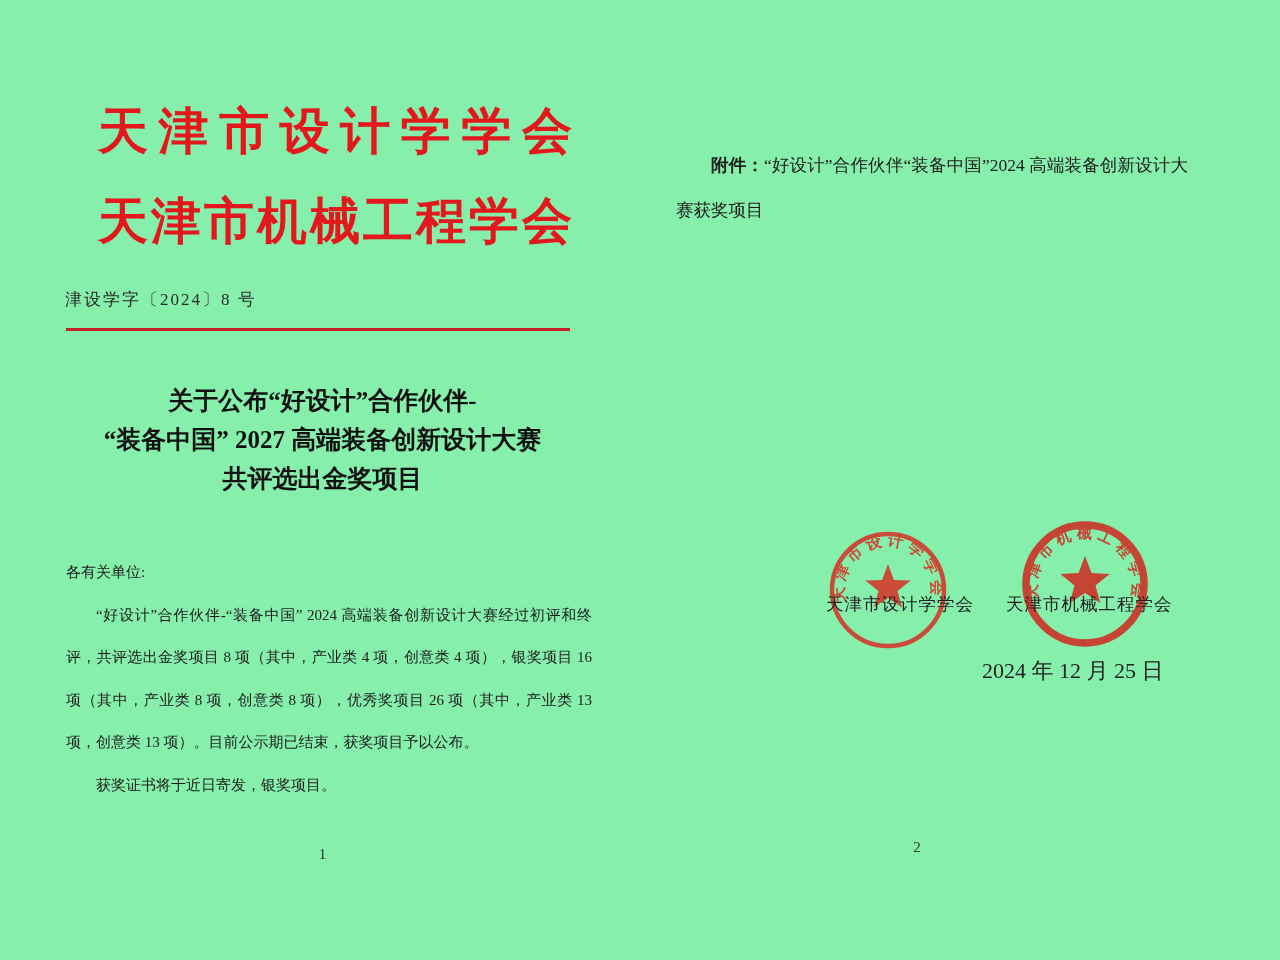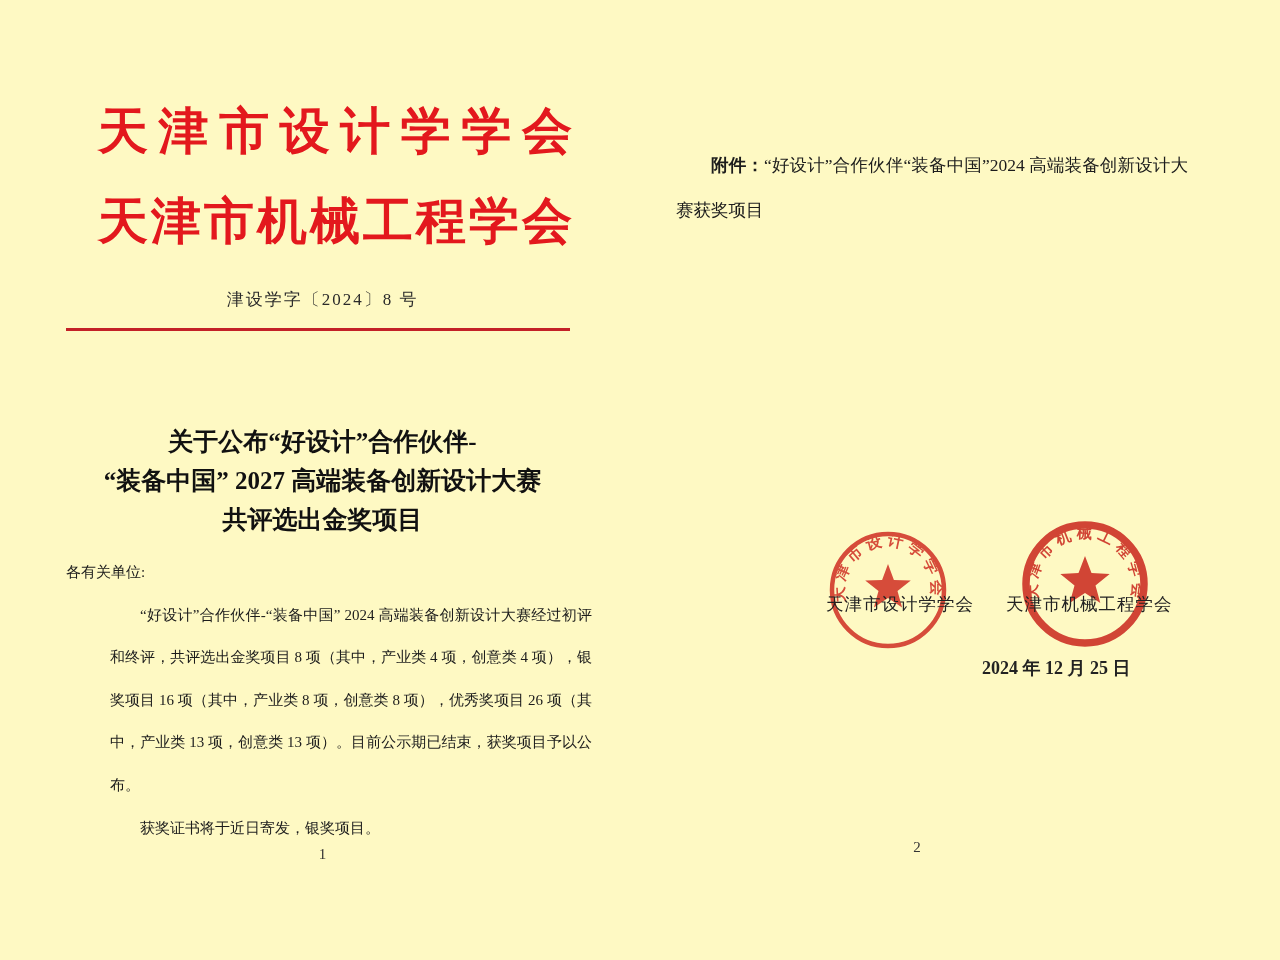--- a/index.html
+++ b/index.html
@@ -6,66 +6,66 @@
     --brand-red:#e3181d;
     --rule-red:#c32127;
     --seal-red:#d23a2c;
     --ink:#1f1f1f;
   }
   *{margin:0;padding:0;box-sizing:border-box;}
   html,body{background:#ffffff;}
   .canvas{
     position:relative;
     width:1280px;height:960px;
-    background:#fef9c3;
+    background:#86efac;
     overflow:hidden;
     font-family:"Liberation Serif","DejaVu Serif",serif;
     color:var(--ink);
   }
   
   .letterhead{
     position:absolute;left:98px;top:86px;width:474px;
     color:var(--brand-red);
     font-weight:bold;
     font-size:50px;
     line-height:90px;
   }
   .letterhead-line{
     text-align:justify;
     text-align-last:justify;
     height:90px;
     white-space:nowrap;
   }
   .doc-number{
     position:absolute;left:65px;top:288px;width:515px;
-    text-align:center;
+    text-align:left;
     font-size:17px;
     letter-spacing:2px;
     color:#2a2a2a;
   }
   .red-rule{
     position:absolute;left:66px;top:328px;width:504px;height:3px;
     background:var(--rule-red);
   }
   .notice-title{
-    position:absolute;left:60px;top:422px;width:525px;
+    position:absolute;left:60px;top:381px;width:525px;
     text-align:center;
     font-weight:bold;
     font-size:25px;
     line-height:39px;
     color:#111;
   }
   .body-block{
     position:absolute;left:66px;top:551px;width:526px;
     font-size:15px;
     line-height:42.6px;
     text-align:justify;
     color:#1c1c1c;
   }
-  .body-block p.indent{text-indent:2em;margin-left:44px;}
+  .body-block p.indent{text-indent:2em;}
   .page-num{
     position:absolute;
     font-size:15px;
     color:#333;
   }
   .page-num-1{left:65px;top:846px;width:515px;text-align:center;}
   .page-num-2{left:905px;top:839px;width:24px;text-align:center;}
   
   .attachment{
     position:absolute;left:676px;top:143px;width:512px;
@@ -88,25 +88,24 @@
     z-index:2;
     font-size:17.5px;
     letter-spacing:1px;
     color:#222;
     white-space:nowrap;
   }
   .org-left{left:826px;top:592px;}
   .org-right{left:1006px;top:592px;}
   .issue-date{
     position:absolute;left:982px;top:656px;
-    font-size:18px;
+    font-size:22px;
     color:#222;
     white-space:nowrap;
     z-index:2;
-    font-weight:bold;
   }
 </style>
 </head>
 <body>
 
 <div class="canvas">
 
   <div class="letterhead">
     <div class="letterhead-line">天津市设计学学会</div>
     <div class="letterhead-line">天津市机械工程学会</div>

